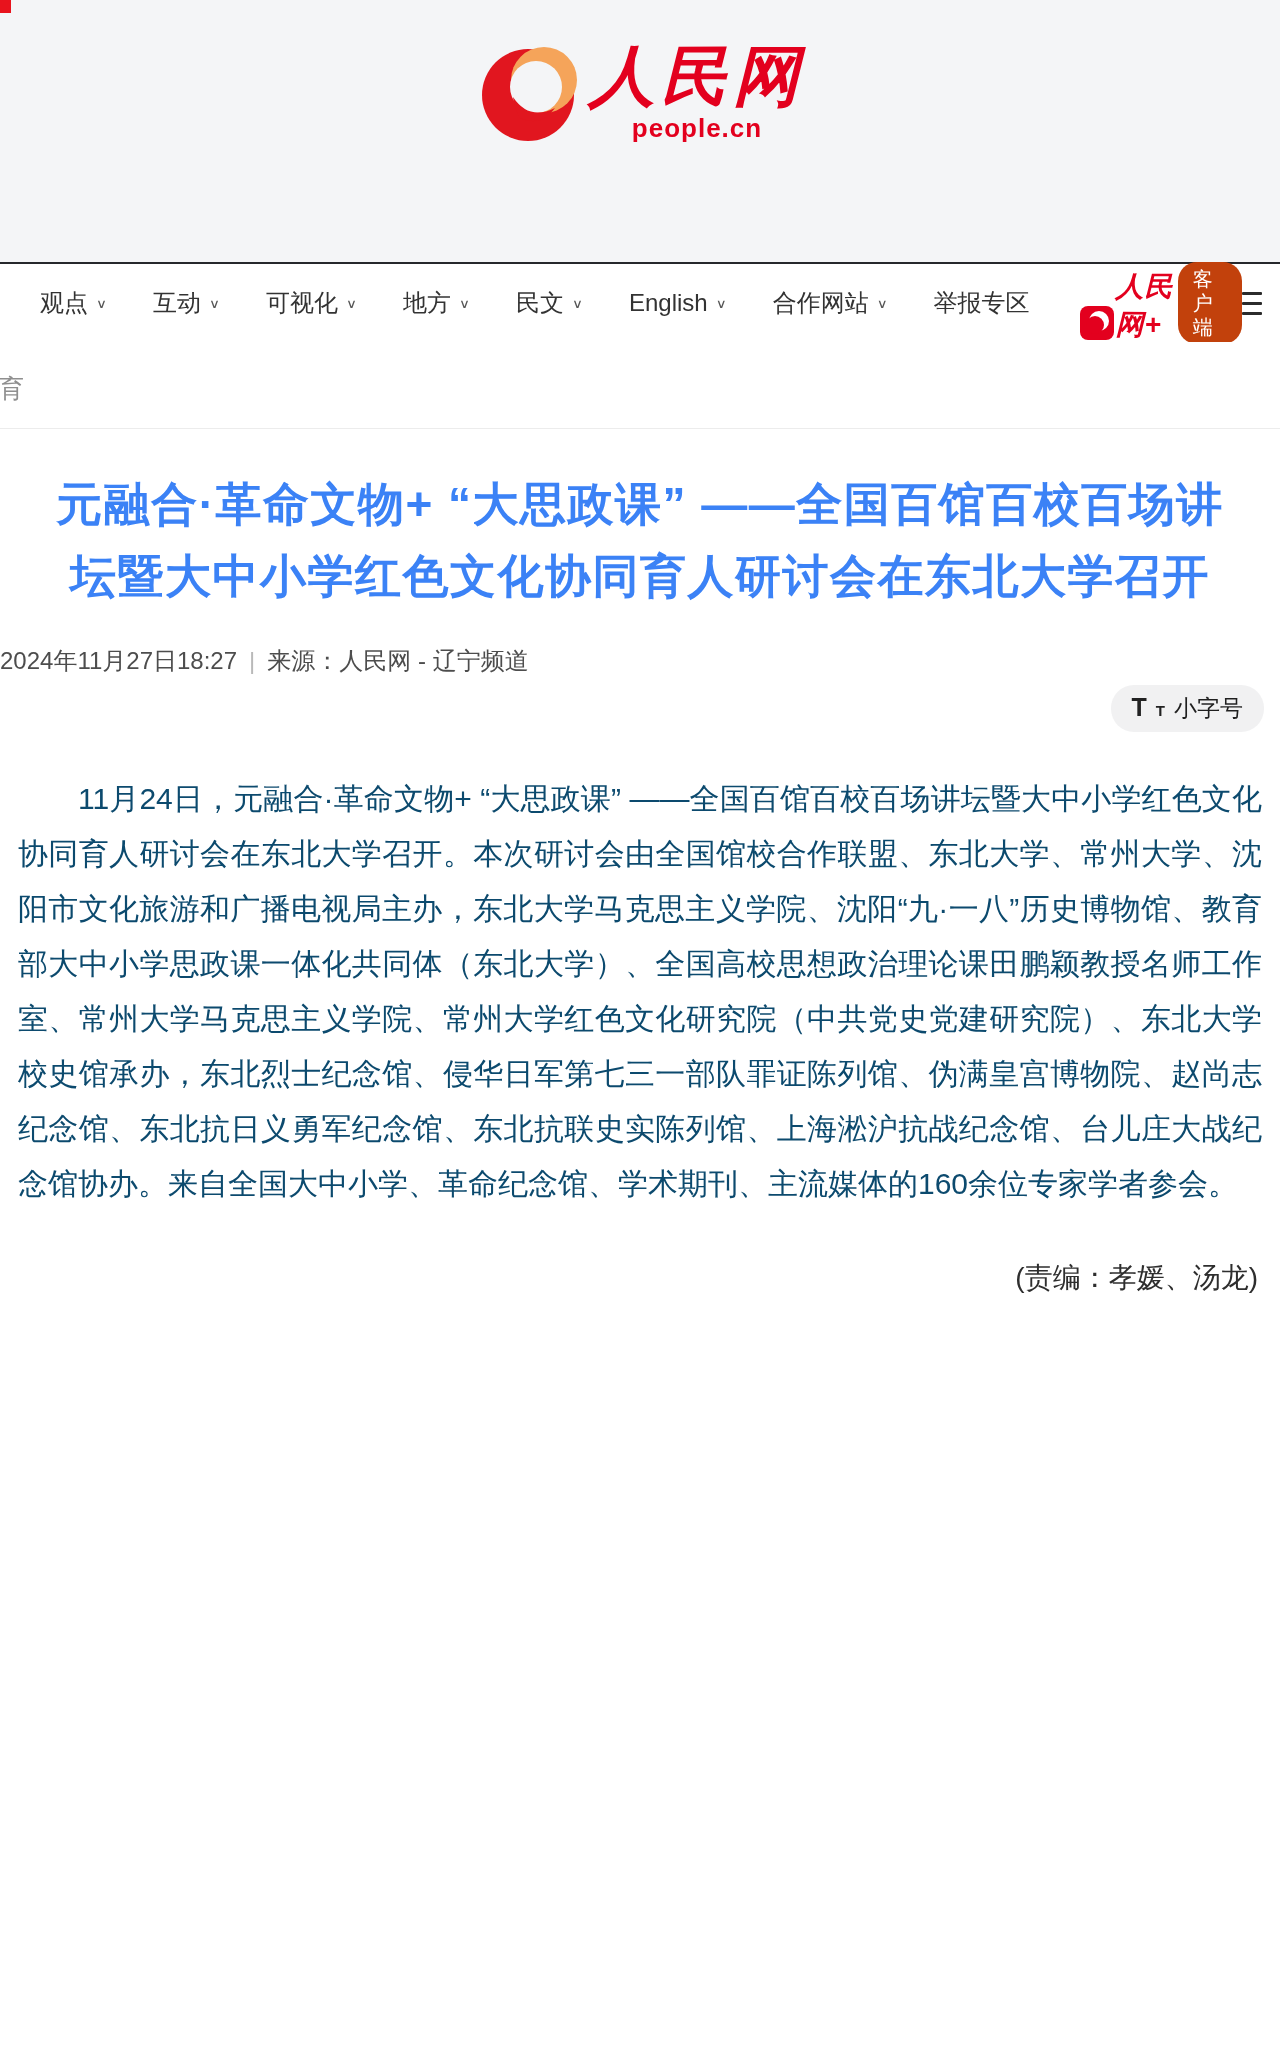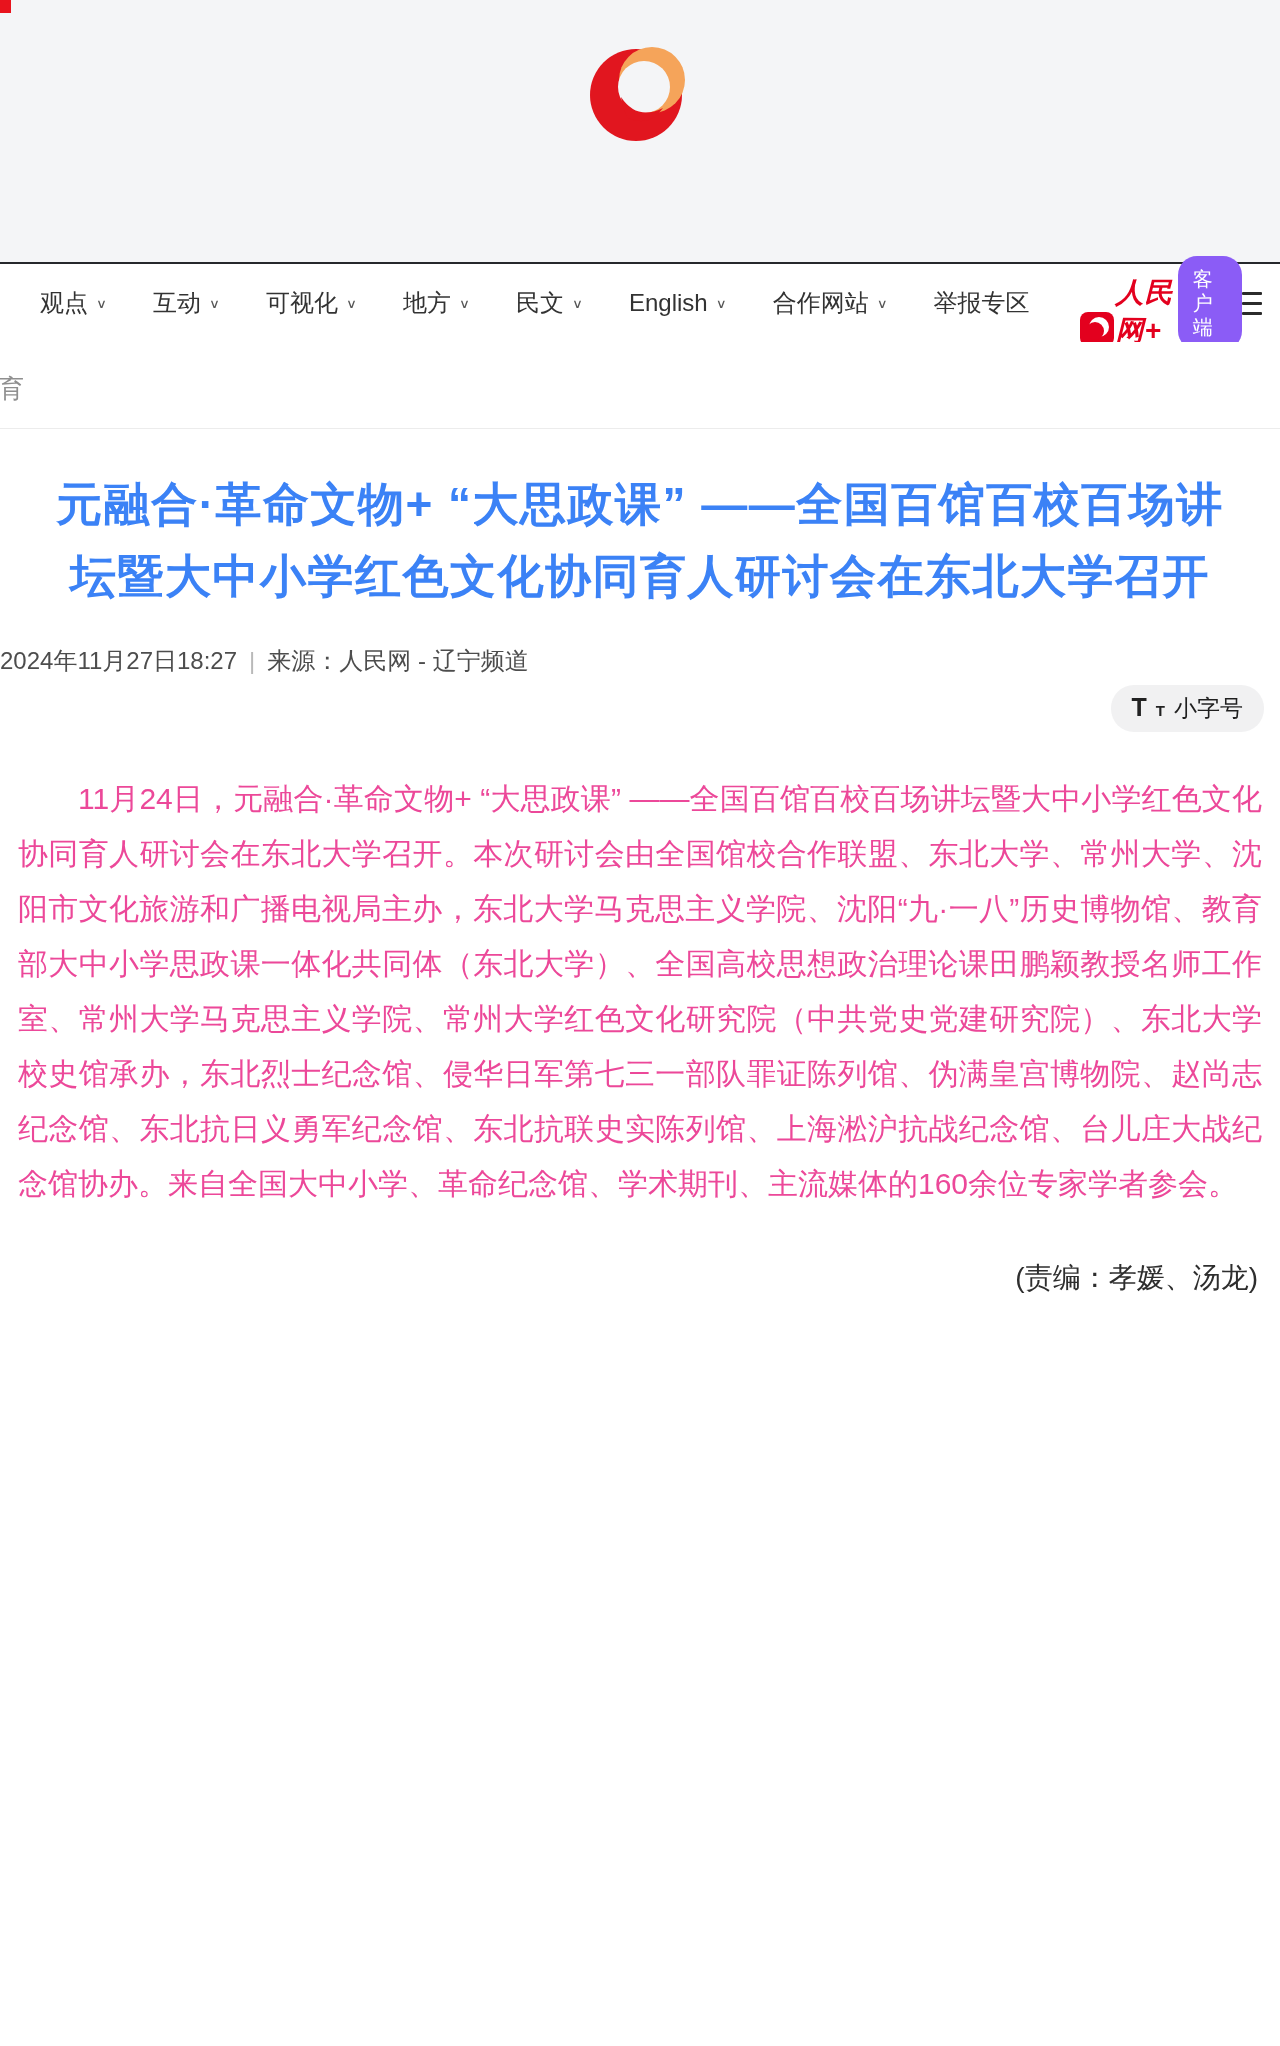--- a/index.html
+++ b/index.html
@@ -41,22 +41,22 @@
   }
   .nav-item {
     display: flex; align-items: center; gap: 8px;
     font-size: 24px; color: #333333; margin-right: 46px;
     cursor: pointer; white-space: nowrap;
   }
   .chev { font-size: 15px; color: #555; line-height: 1; transform: scaleY(0.85); }
   .app-badge { display: flex; align-items: flex-end; gap: 2px; margin-left: 4px; cursor: pointer; }
   .badge-brand { color: #e3001e; font-size: 28px; font-weight: 700; font-style: italic; letter-spacing: 1px; }
   .badge-pill {
-    background: #8b5cf6; color: #ffffff; font-size: 20px;
-    padding: 11px 15px; border-radius: 19px; line-height: 1.2;
+    background: #c2410c; color: #ffffff; font-size: 20px;
+    padding: 5px 15px; border-radius: 19px; line-height: 1.2;
   }
   .hamburger { margin-left: auto; display: flex; flex-direction: column; gap: 7px; width: 30px; cursor: pointer; padding-right: 2px; }
   .hamburger span { display: block; height: 3px; background: #2b2b2b; border-radius: 1px; }
   
   .breadcrumb-strip { height: 86px; position: relative; background: #ffffff; }
   .breadcrumb-frag { position: absolute; left: -26px; top: 30px; font-size: 25px; color: #8f8f8f; cursor: pointer; }
   .article-sep { border: 0; border-top: 1px solid #ececec; margin: 0; }
   
   .article-title {
     margin: 40px 40px 0; text-align: center;
@@ -71,39 +71,43 @@
     position: absolute; right: 16px; top: 0;
     background: #f1f1f2; border-radius: 23px; padding: 8px 21px;
     display: flex; align-items: baseline; gap: 9px; color: #222; cursor: pointer;
   }
   .tt-large { font-weight: 700; font-size: 25px; }
   .tt-small { font-weight: 700; font-size: 15px; }
   .fontsize-label { font-size: 23px; color: #1f1f1f; }
   
   .article-body { margin: 34px 18px 0; }
   .article-body p {
-    font-size: 30px; line-height: 55px; color: #ec4899;
+    font-size: 30px; line-height: 55px; color: #0c4a6e;
     text-indent: 2em; text-align: justify; margin: 0 0 54px;
   }
   .editor-note { text-align: right; font-size: 28px; color: #2e2e2e; margin: -6px 22px 24px; }
 </style>
 </head>
 <body>
 
 <div class="corner-flag"></div>
 
 <header class="site-header">
   <div class="logo">
     <span class="logo-globe">
       <svg width="112" height="114" viewBox="0 0 112 114">
         <circle cx="53" cy="59" r="46" fill="#e1161f"></circle>
         <circle cx="69" cy="44" r="33" fill="#f5a45a"></circle>
         <circle cx="61" cy="51" r="26" fill="#f4f5f7"></circle>
         <path d="M38 61 q16 24 42 11 q-14 20 -35 10 q-6 -10 -7 -21 z" fill="#e1161f"></path>
       </svg>
+    </span>
+    <span class="logo-text-col">
+      <span class="logo-cn">人民网</span>
+      <span class="logo-en">people.cn</span>
     </span>
   </div>
 </header>
 
 <nav class="main-nav">
   <div class="nav-item">
     <span>观点</span>
     <span class="chev">∨</span>
   </div>
   <div class="nav-item">

